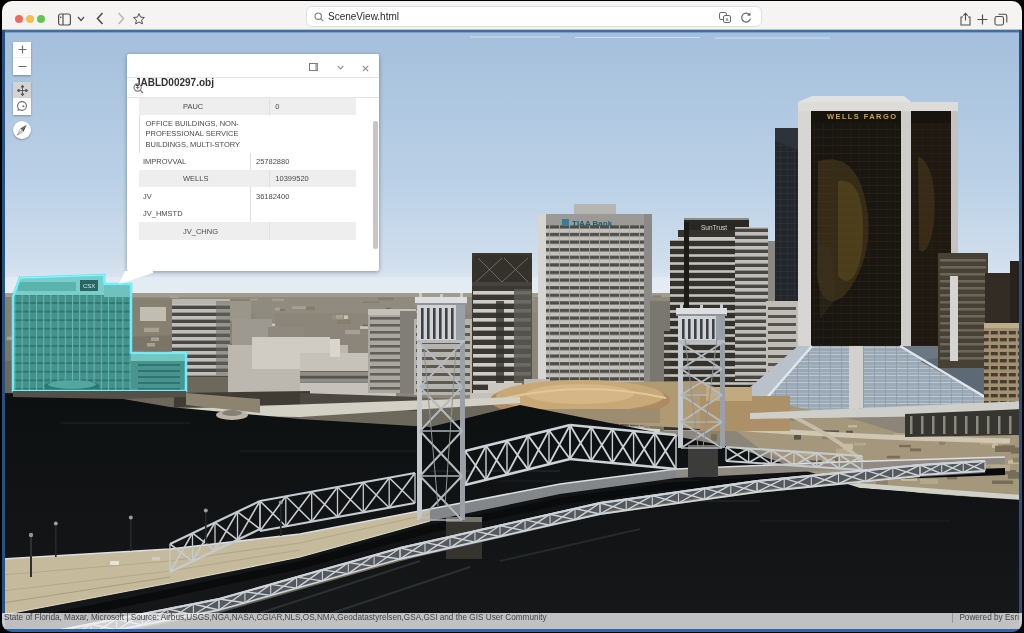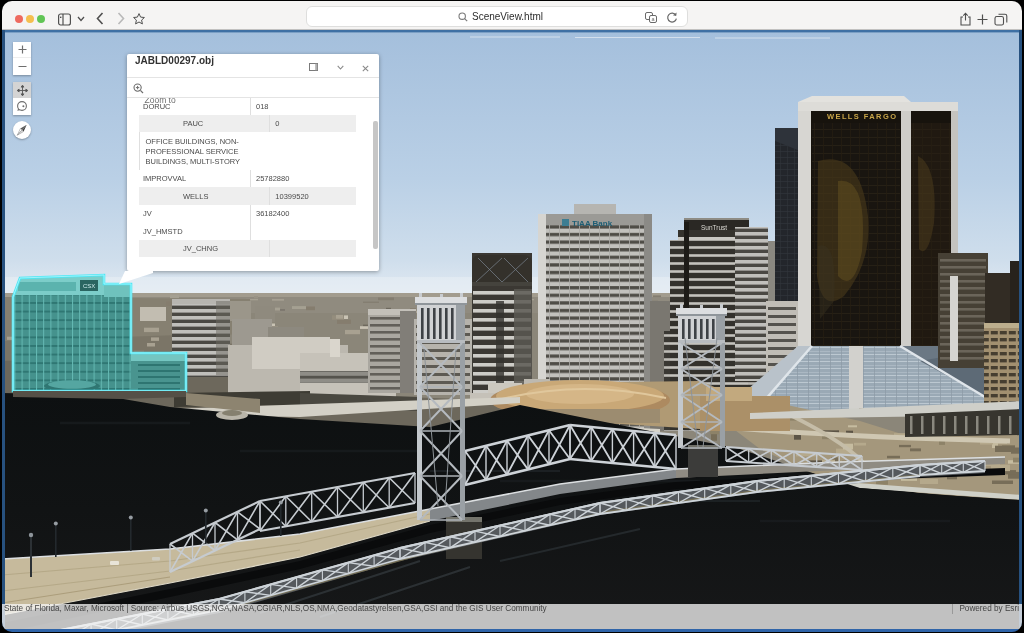--- a/index.html
+++ b/index.html
@@ -5,49 +5,49 @@
   * { margin:0; padding:0; box-sizing:border-box; }
   html,body { width:1024px; height:633px; background:#000; overflow:hidden;
     font-family:"Liberation Sans", sans-serif; }
   .win { position:absolute; left:2px; top:1px; width:1020px; height:631px;
     border-radius:10px; overflow:hidden; background:#0b0c0d; }
   
   .chrome { position:absolute; left:0; top:0; width:100%; height:29px;
     background:#f5f4f3; border-bottom:1px solid #c2c1c0; }
   .dot { position:absolute; top:14px; width:8px; height:8px; border-radius:50%; }
   .cicon { position:absolute; top:7px; color:#4f4f4f; }
-  .urlbar { position:absolute; left:304px; top:5px; width:382px; height:21px;
+  .urlbar { position:absolute; left:304px; top:5px; width:456px; height:21px;
     background:#ffffff; border:1px solid #dededd; border-radius:6px;
-    display:flex; align-items:center; justify-content:center;
+    display:flex; align-items:center; justify-content:flex-start;
     padding-left:7px; font-size:10px; color:#2c2c2c; }
   .urlbar .mag { margin-right:4px; color:#7a7a7a; }
   
   .content { position:absolute; left:0; top:29px; width:1020px; height:602px; }
   .scene { position:absolute; left:0; top:0; }
   
-  .attrib { position:absolute; left:0; bottom:3px; width:100%; height:25px;
+  .attrib { position:absolute; left:0; bottom:3px; width:100%; height:16px;
     background:rgba(245,245,245,0.77); font-size:8.2px; color:#444;
     line-height:10px; white-space:nowrap; overflow:hidden; }
   .attrib .src { position:absolute; left:2px; top:0; }
   .attrib .esri { position:absolute; right:3px; top:0; padding-left:6px;
     border-left:1px solid #999; background:rgba(245,245,245,0.0);margin-left:37px; }
   .botline { position:absolute; left:0; bottom:0; width:100%; height:3px;
     background:#2f64a8; }
   .sideline { position:absolute; top:0; width:3px; height:602px; background:#27517f; }
   
   .wbtn { position:absolute; left:11px; width:18px; background:#fff;
     box-shadow:0 1px 2px rgba(0,0,0,0.3); color:#6e6e6e; }
   .wrow { height:16px; display:flex; align-items:center; justify-content:center; }
   
   .popup { position:absolute; left:125px; top:24px; width:252px; height:217px;
     background:#fff; border-radius:2px; box-shadow:0 1px 4px rgba(0,0,0,0.35);
     color:#323232; }
   .popup .hdr { position:absolute; left:0; top:0; width:100%; height:24px;
     border-bottom:1px solid #e4e4e4; }
-  .popup .title { position:absolute; left:8px; top:1px; font-size:10px;
+  .popup .title { position:absolute; left:8px; top:23px; font-size:10px;
     font-weight:bold; color:#323232; }
   .popup .hic { position:absolute; top:5px; color:#6e6e6e; }
   .popup .zoomto { position:absolute; left:0; top:27px; width:100%; height:16px;
     font-size:8.5px; color:#6e6e6e; }
   .popup .tbl { position:absolute; left:12px; top:43.5px; width:217px; height:173.5px;
     overflow:hidden; font-size:7.5px; color:#4a4a4a; }
   .prow { display:flex; width:100%; }
   .prow.alt { background:#eeeeee;padding-left:40px; }
   .pl { width:110.5px; padding:4.4px 3px 2.8px 4px; line-height:10.2px; }
   .pv { width:106.5px; padding:4.4px 3px 2.8px 5.5px; border-left:1px solid #dfdfdf; line-height:10.2px; }
@@ -807,24 +807,20 @@
         <svg style="position:absolute;left:6px;top:2px" width="11" height="11" viewBox="0 0 11 11">
             <circle cx="4.6" cy="4.6" r="3.6" fill="none" stroke="#6e6e6e" stroke-width="1.1"></circle>
             <line x1="7.4" y1="7.4" x2="10" y2="10" stroke="#6e6e6e" stroke-width="1.2"></line>
             <line x1="2.9" y1="4.6" x2="6.3" y2="4.6" stroke="#6e6e6e" stroke-width="1"></line>
             <line x1="4.6" y1="2.9" x2="4.6" y2="6.3" stroke="#6e6e6e" stroke-width="1"></line>
           </svg>
         <span style="position:absolute;left:17.5px;top:14px;">Zoom to</span>
         <div style="position:absolute;left:0;top:15.5px;width:100%;border-top:1px solid #e4e4e4;"></div>
       </div>
       <div class="tbl">
-        <div class="prow">
-            <div class="pl">DORUC</div>
-            <div class="pv">018</div>
-          </div>
         <div class="prow alt">
             <div class="pl">PAUC</div>
             <div class="pv">0</div>
           </div>
         <div class="prow">
             <div class="pv">OFFICE BUILDINGS, NON-<br>PROFESSIONAL SERVICE<br>BUILDINGS, MULTI-STORY</div>
           </div>
         <div class="prow">
             <div class="pl">IMPROVVAL</div>
             <div class="pv">25782880</div>

